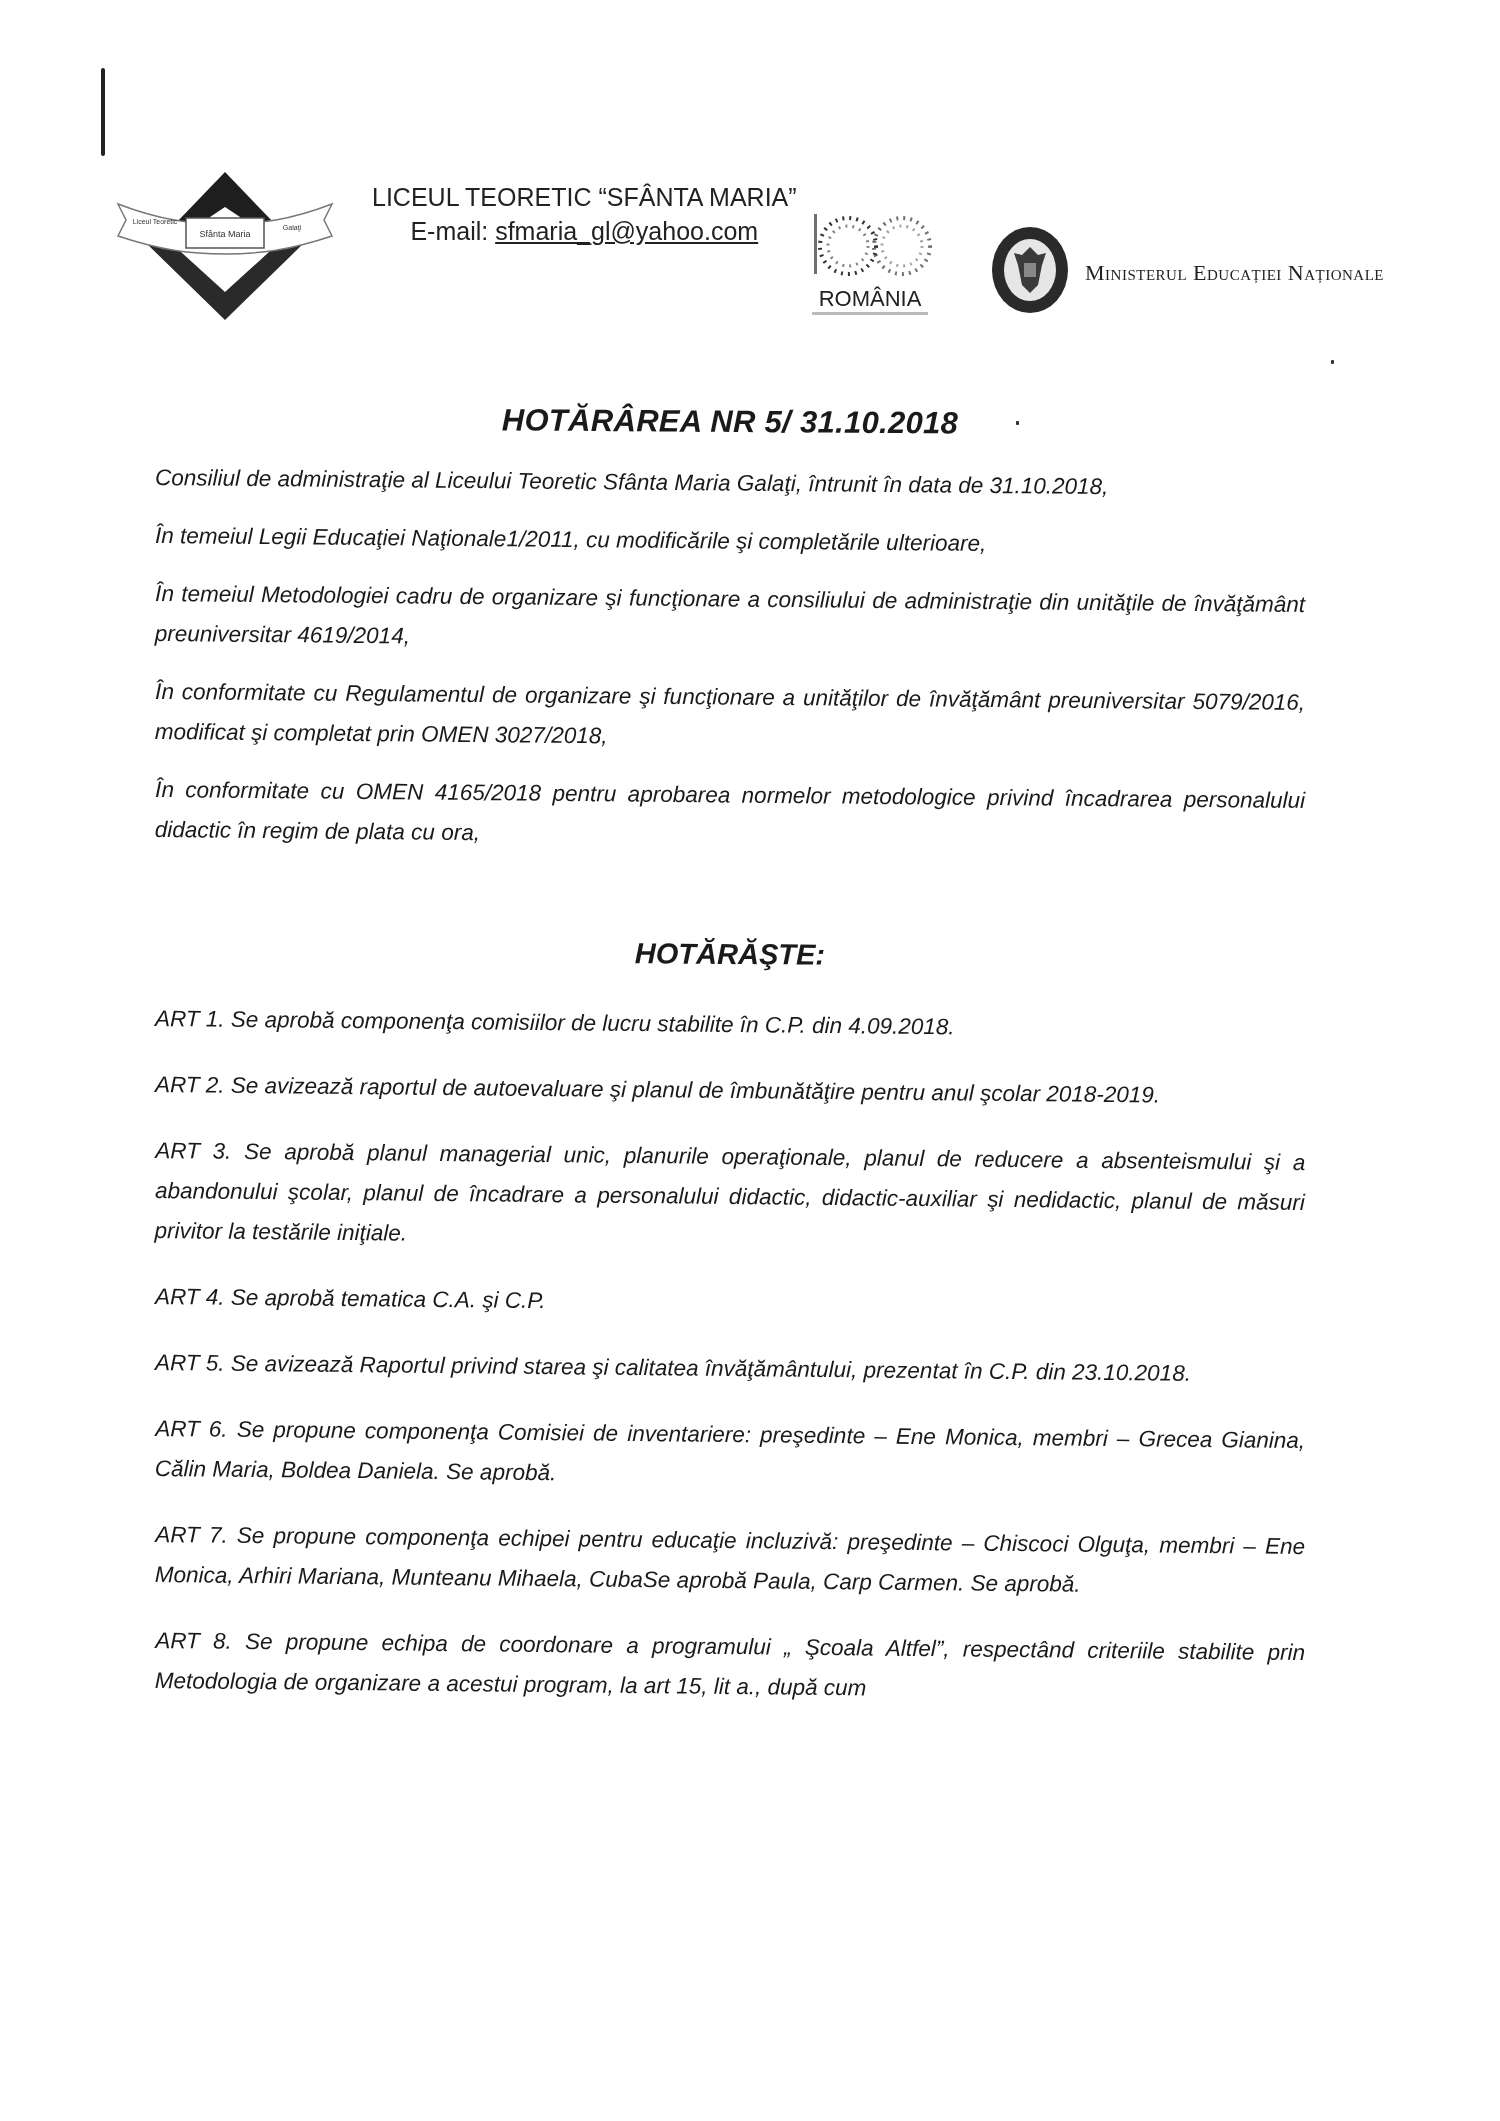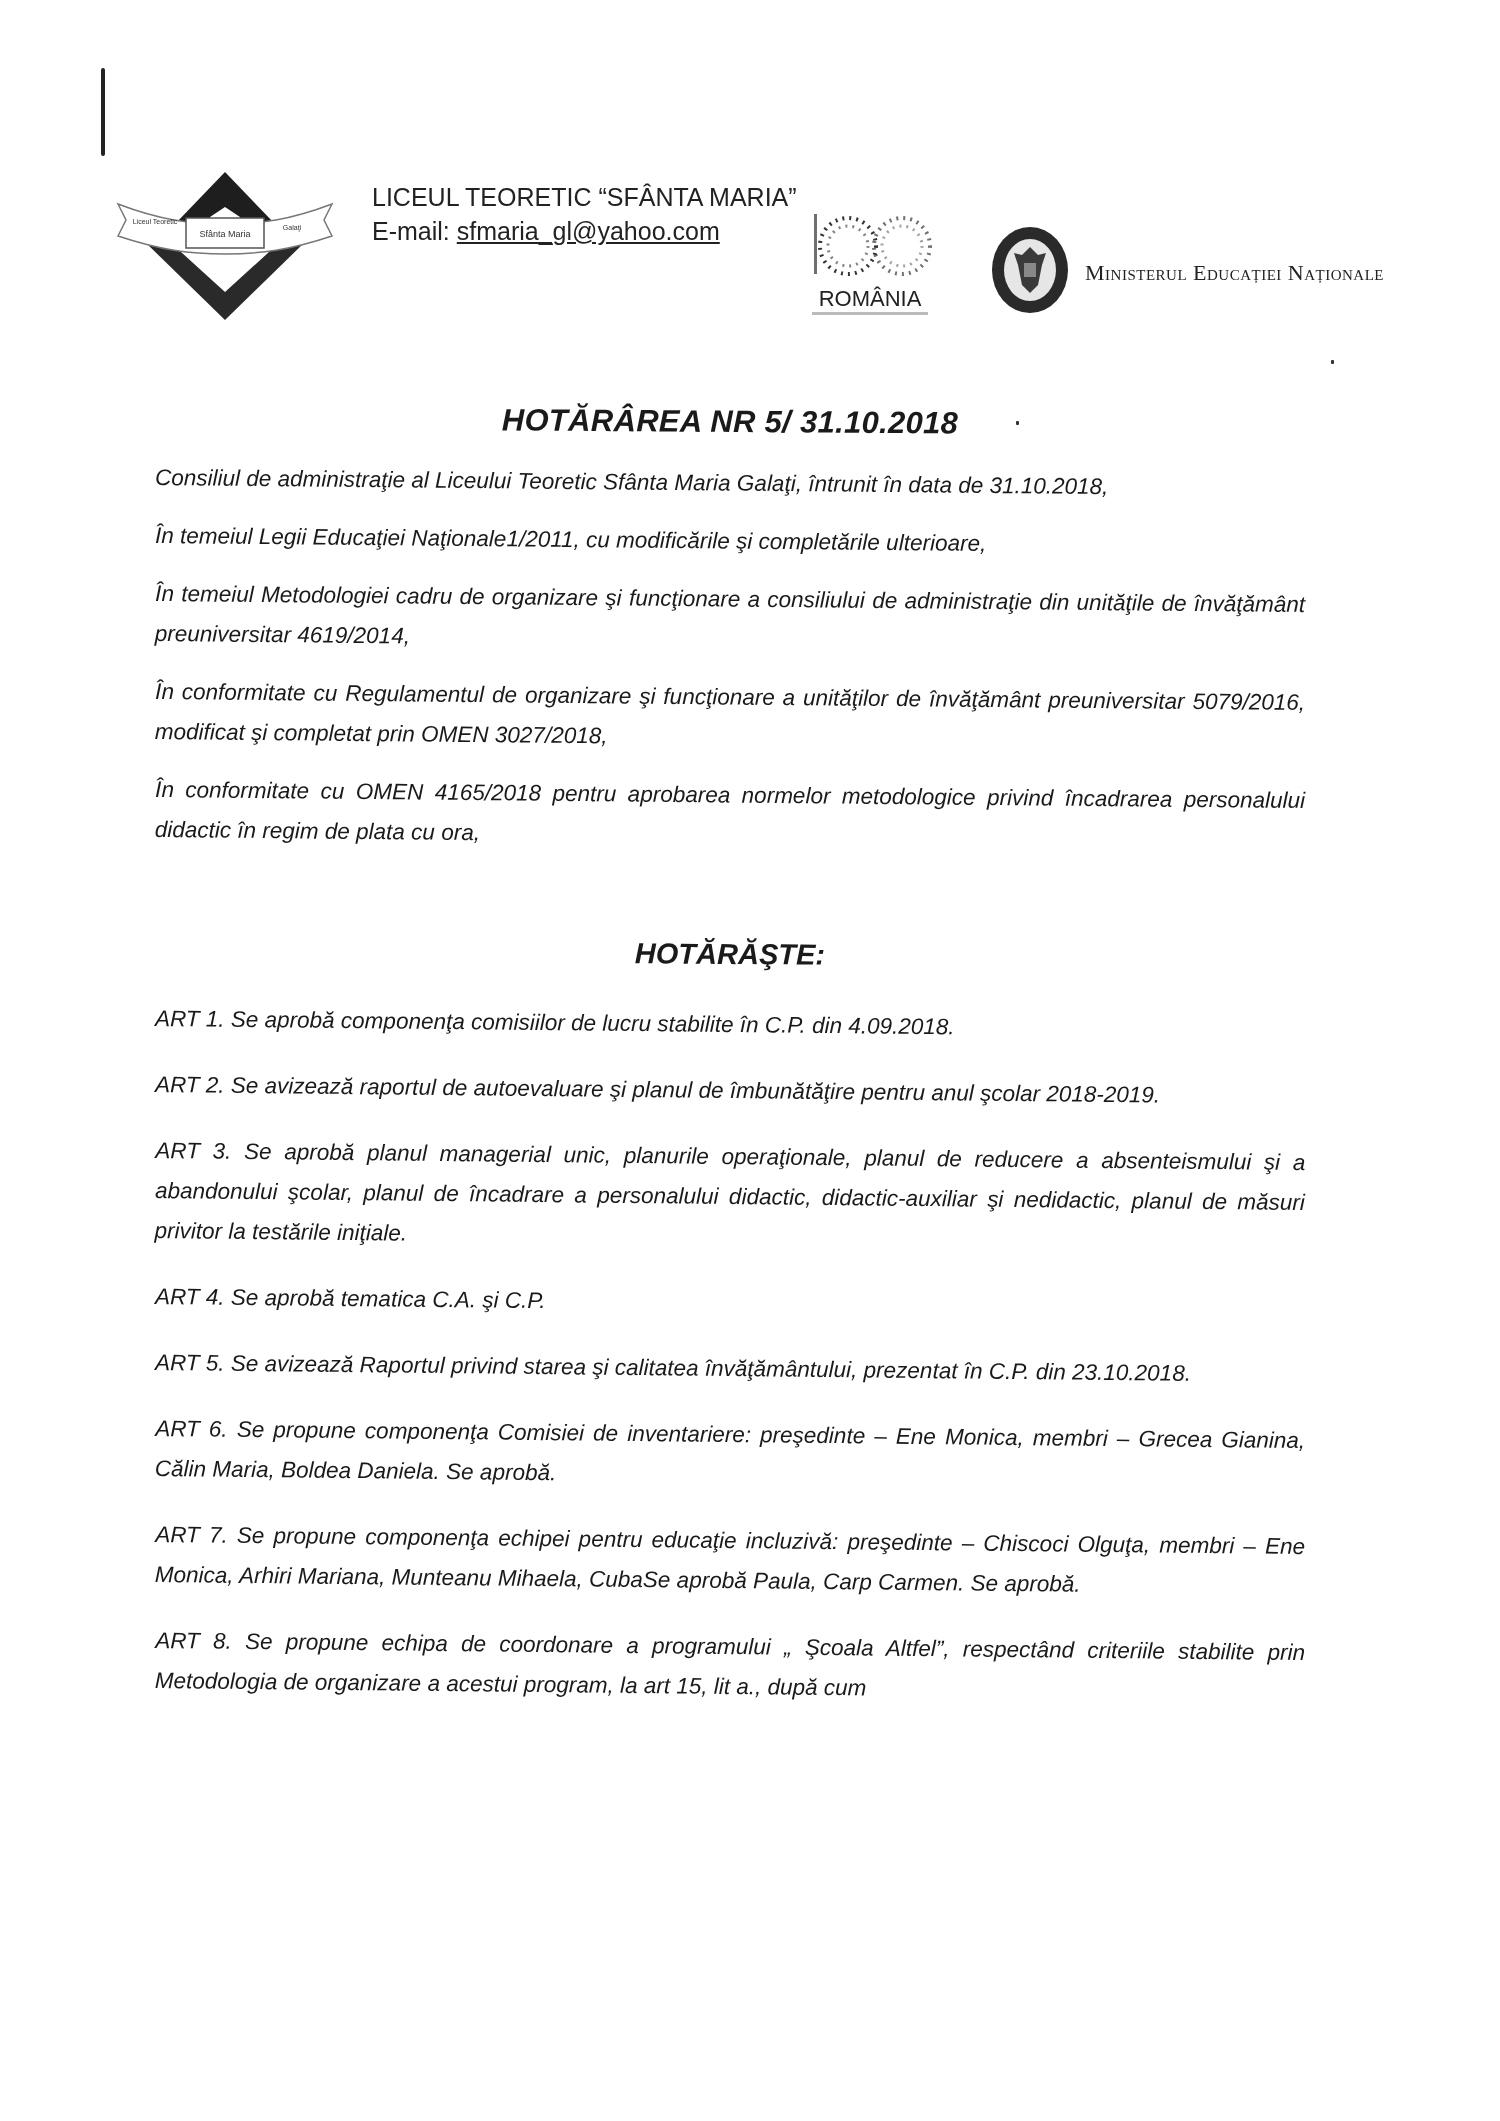--- a/index.html
+++ b/index.html
@@ -7,21 +7,21 @@
     width: 1500px; height: 2121px; position: relative; overflow: hidden;
     font-family: "Liberation Sans", "DejaVu Sans", sans-serif;
     color: #1a1a1a;
   }
   .margin-bar { position: absolute; left: 101px; top: 68px; width: 4px; height: 88px; background: #222; border-radius: 2px; }
   .speck { position: absolute; width: 3px; height: 4px; background: #333; border-radius: 1px; }
 
   
   .header { position: absolute; left: 110px; top: 150px; width: 1340px; height: 180px; }
   .school-logo { position: absolute; left: 0; top: 12px; width: 230px; height: 160px; }
-  .school-info { position: absolute; left: 262px; top: 30px; font-size: 25px; line-height: 34px; color: #222; }
+  .school-info { position: absolute; left: 262px; top: 30px; font-size: 25px; line-height: 34px; color: #222; text-align: center; }
   .school-info div { white-space: nowrap; }
   .school-info .email-val { text-decoration: underline; }
   .ro100-logo { position: absolute; left: 690px; top: 60px; width: 140px; height: 112px; }
   .gov-seal { position: absolute; left: 880px; top: 75px; width: 80px; height: 90px; }
   .ministry { position: absolute; left: 975px; top: 110px; font-family: "Liberation Serif", "DejaVu Serif", serif; font-size: 20px; letter-spacing: 0.5px; font-variant: small-caps; color: #222; white-space: nowrap; }
   .ministry { font-size: 22px; }
 
   
   .doc { position: absolute; left: 155px; top: 396px; width: 1150px; font-style: italic; }
   .title { text-align: center; font-weight: bold; font-size: 31px; margin: 8px 0 18px 0; letter-spacing: 0.3px; transform: rotate(0.4deg); }

